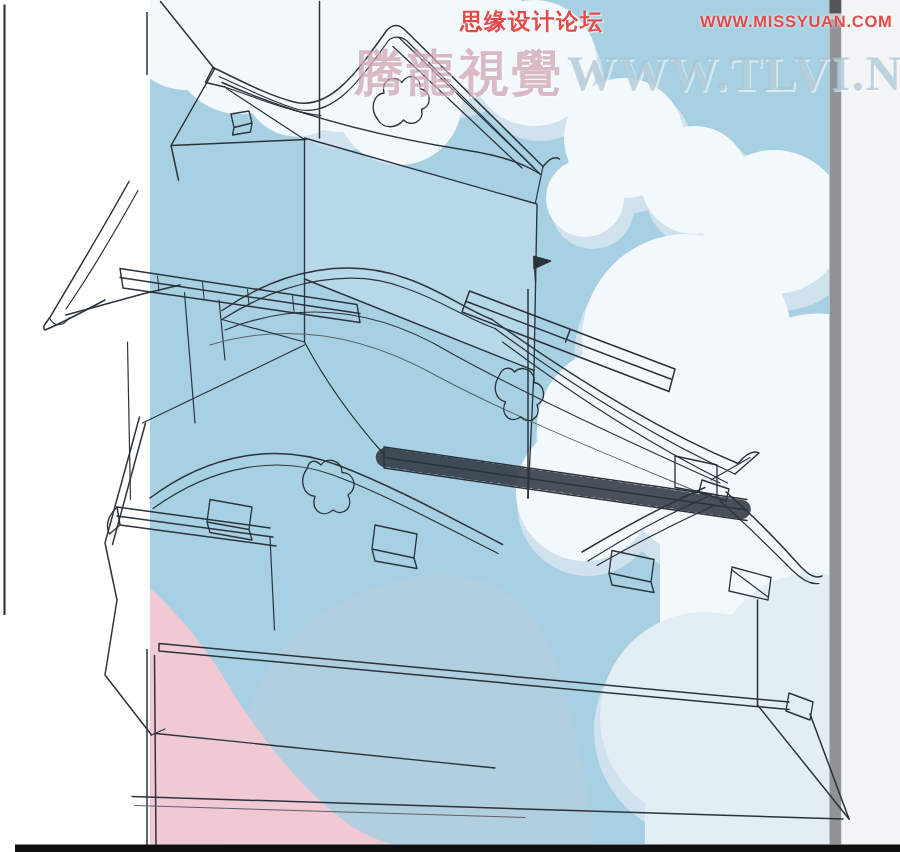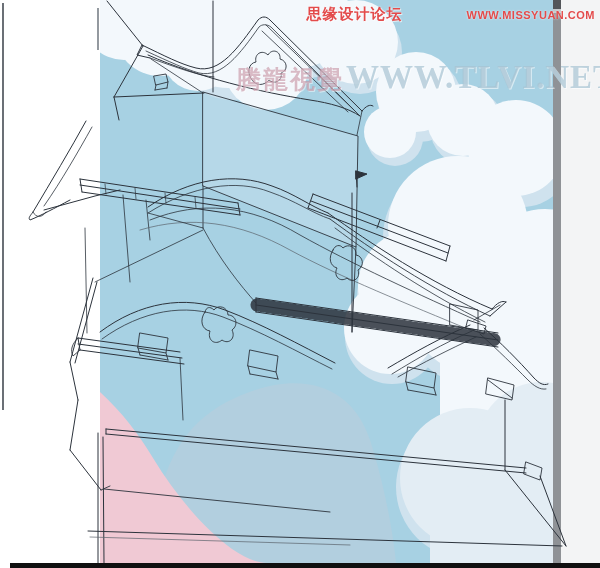--- a/index.html
+++ b/index.html
@@ -8,24 +8,23 @@
     background:var(--page,#fff);
     font-family:"Liberation Sans",sans-serif;
   }
   #art{position:absolute;left:0;top:0;width:600px;height:568px;display:block;}
   .wm-brand{
     position:absolute;left:236px;top:27px;width:370px;
     display:flex;align-items:baseline;gap:2px;
     pointer-events:none;white-space:nowrap;
   }
   .wm-brand .cn{
-    font-size:25px;font-weight:bold;letter-spacing:2px;
+    font-size:33px;font-weight:bold;letter-spacing:2px;
     color:var(--brand-cn,rgba(196,143,160,.6));
     text-shadow:1px 1px 0 rgba(255,255,255,.45);
-    margin-top:36px;
   }
   .wm-brand .url{
     font-family:"Liberation Serif",serif;
     font-size:33px;font-weight:bold;letter-spacing:1px;
     color:var(--brand-url,rgba(168,196,211,.7));
     text-shadow:1px 1px 0 rgba(255,255,255,.55);
   }
   .wm-forum{
     position:absolute;right:5px;top:5px;
     display:flex;align-items:center;gap:16px;white-space:nowrap;

